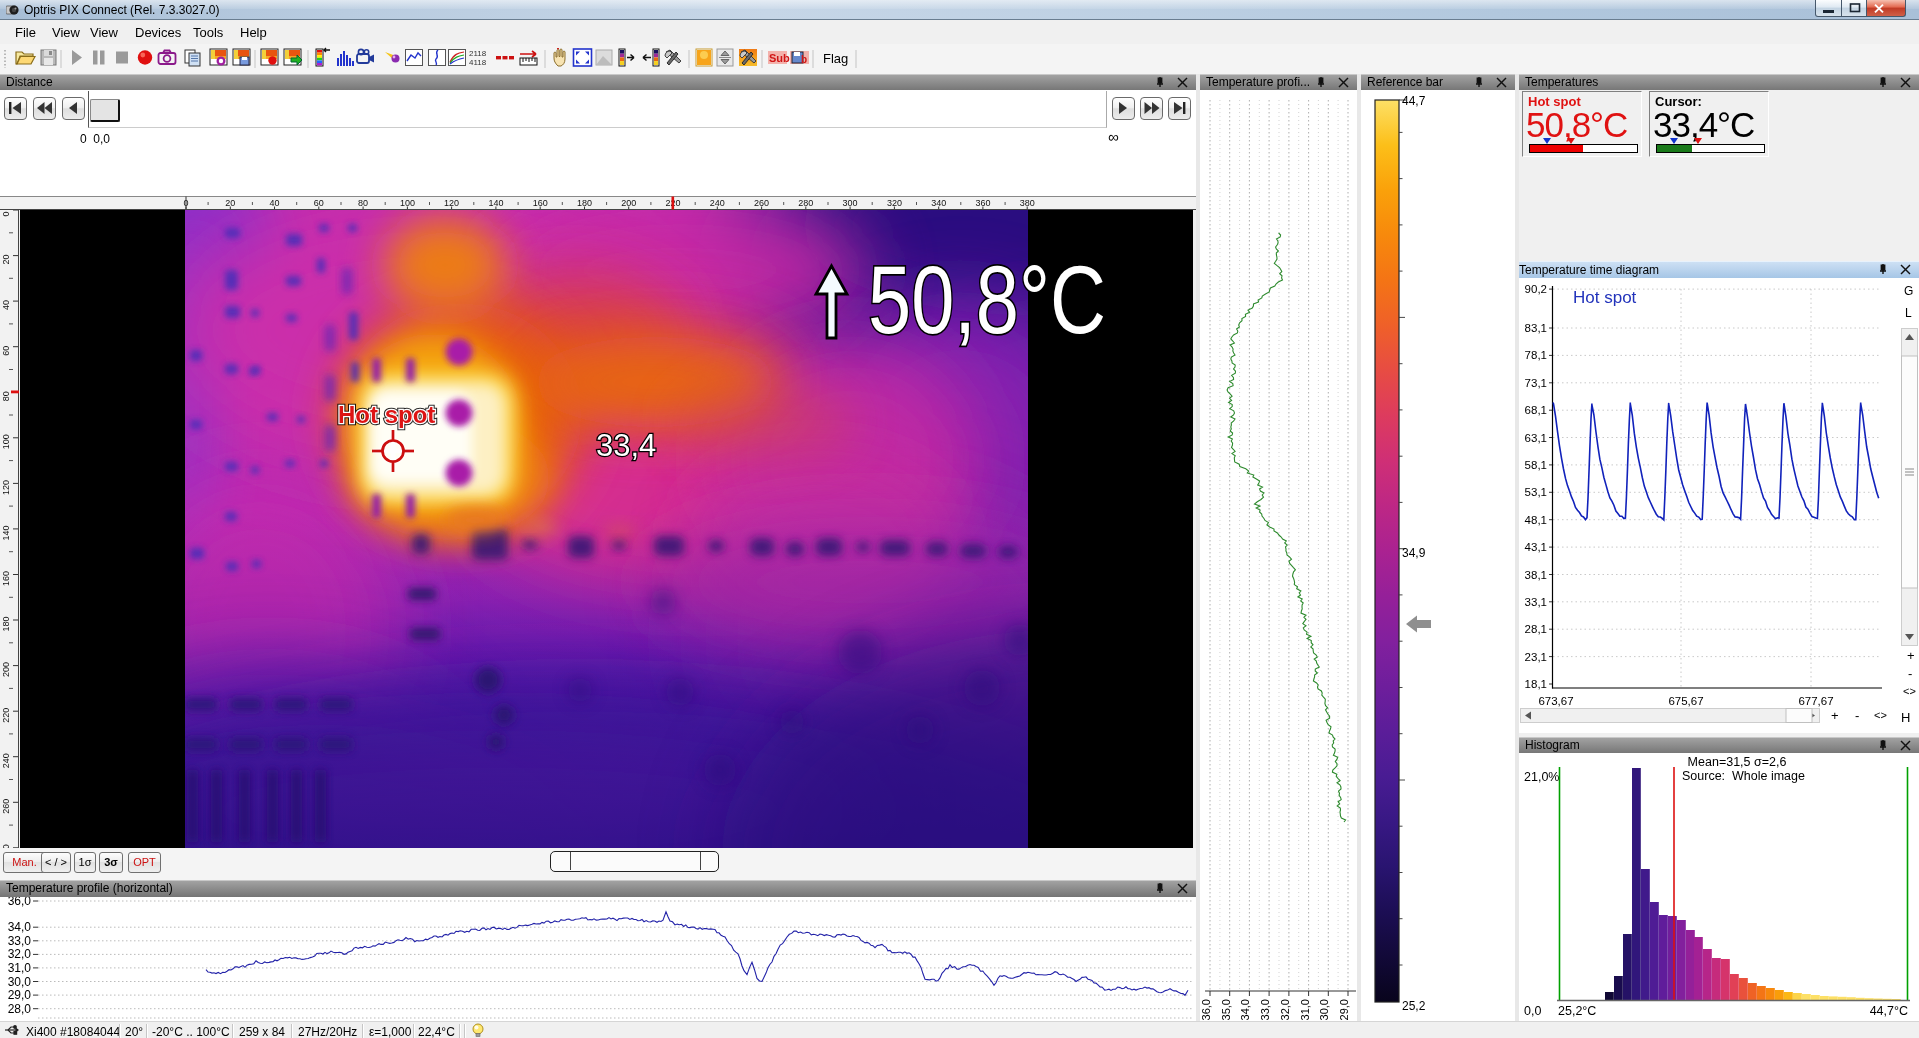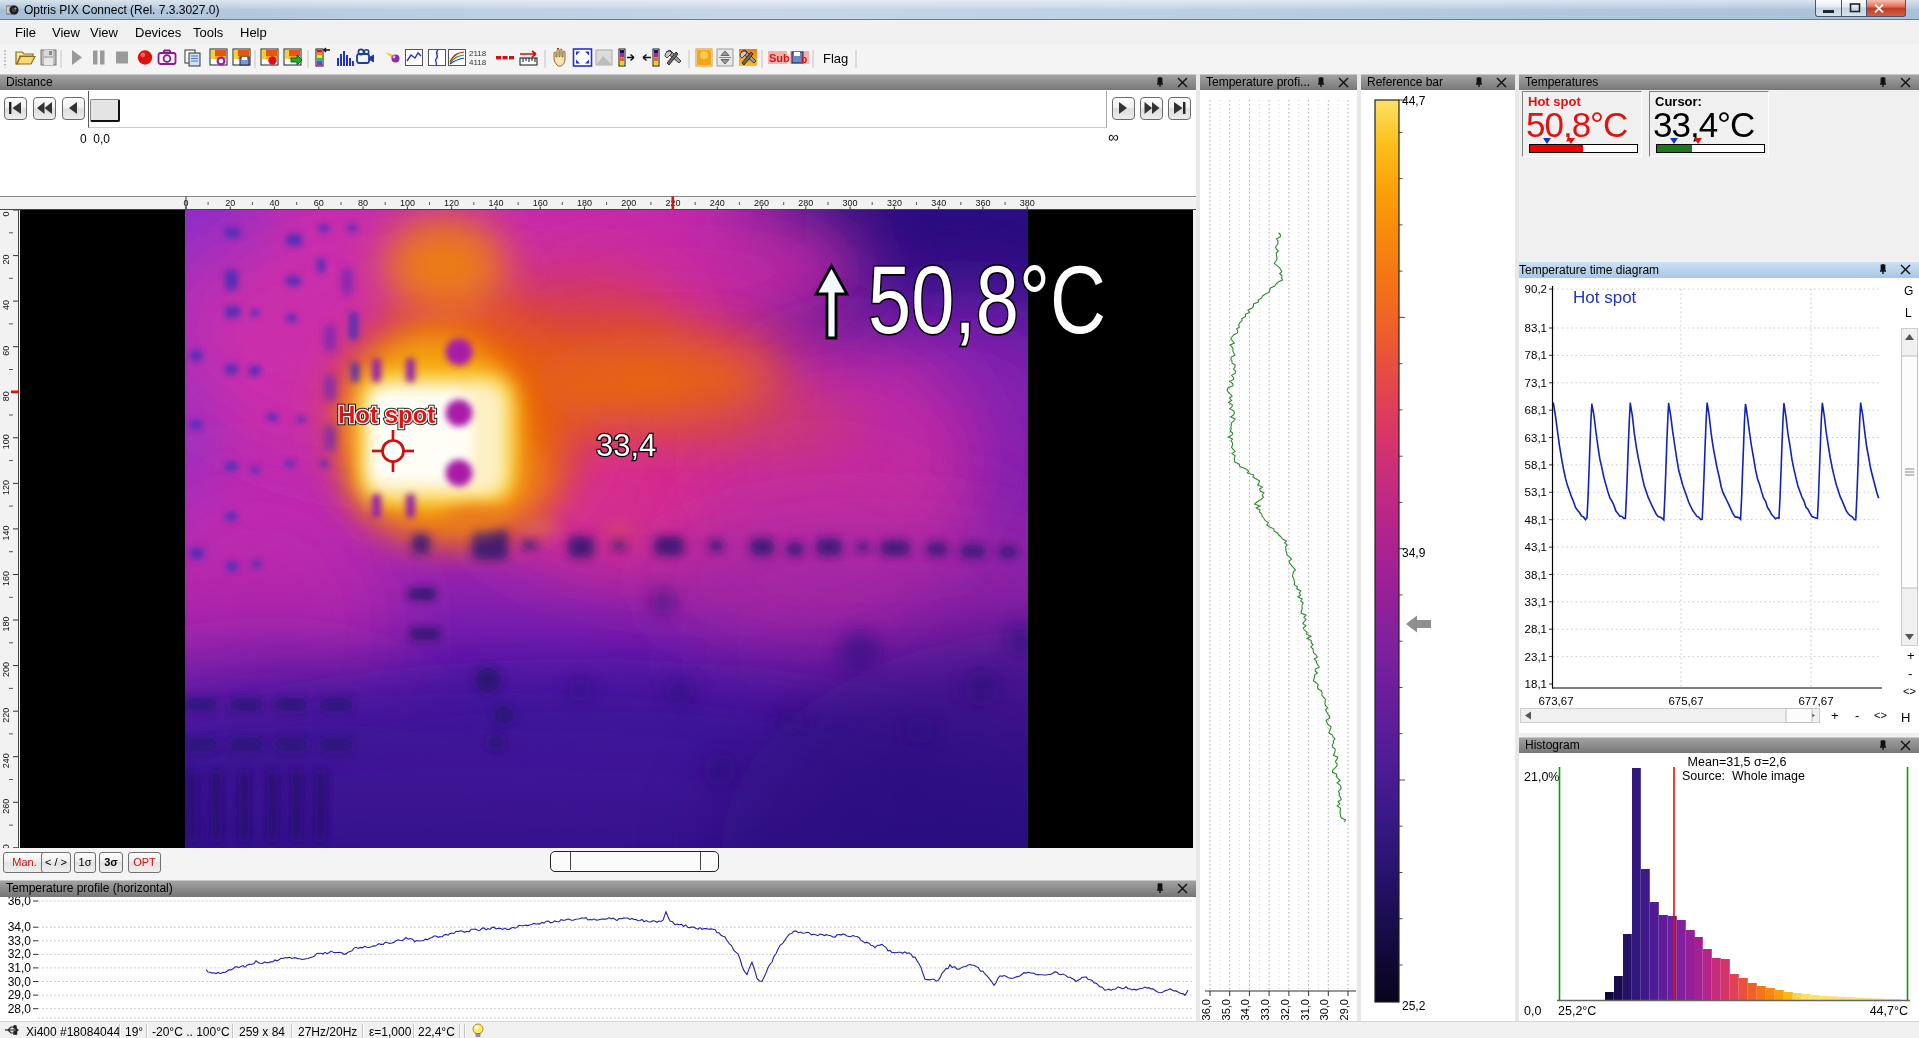--- a/index.html
+++ b/index.html
@@ -949,21 +949,21 @@
     <g stroke="#222" stroke-width="1.2" fill="none">
       <line x1="2" y1="7" x2="15" y2="7"></line>
       <path d="M5 7 L8 4 L11 4"></path>
       <path d="M5 7 L8 10 L11 10"></path>
       <circle cx="12" cy="4" r="1.3" fill="#222"></circle>
       <rect x="11" y="8.6" width="2.6" height="2.6" fill="#222"></rect>
       <path d="M15 7 L13 5.5 L13 8.5 Z" fill="#222"></path>
     </g>
   </svg>
 <div class="cell" style="left:26px">Xi400 #18084044</div>
-<div class="cell" style="left:125px">19°</div>
+<div class="cell" style="left:125px">20°</div>
 <div class="cell" style="left:152px">-20°C .. 100°C</div>
 <div class="cell" style="left:239px">259 x 84</div>
 <div class="cell" style="left:298px">27Hz/20Hz</div>
 <div class="cell" style="left:369px">ε=1,000</div>
 <div class="cell" style="left:418px">22,4°C</div>
 <div class="sep" style="left:119px"></div>
 <div class="sep" style="left:146px"></div>
 <div class="sep" style="left:232px"></div>
 <div class="sep" style="left:291px"></div>
 <div class="sep" style="left:362px"></div>

